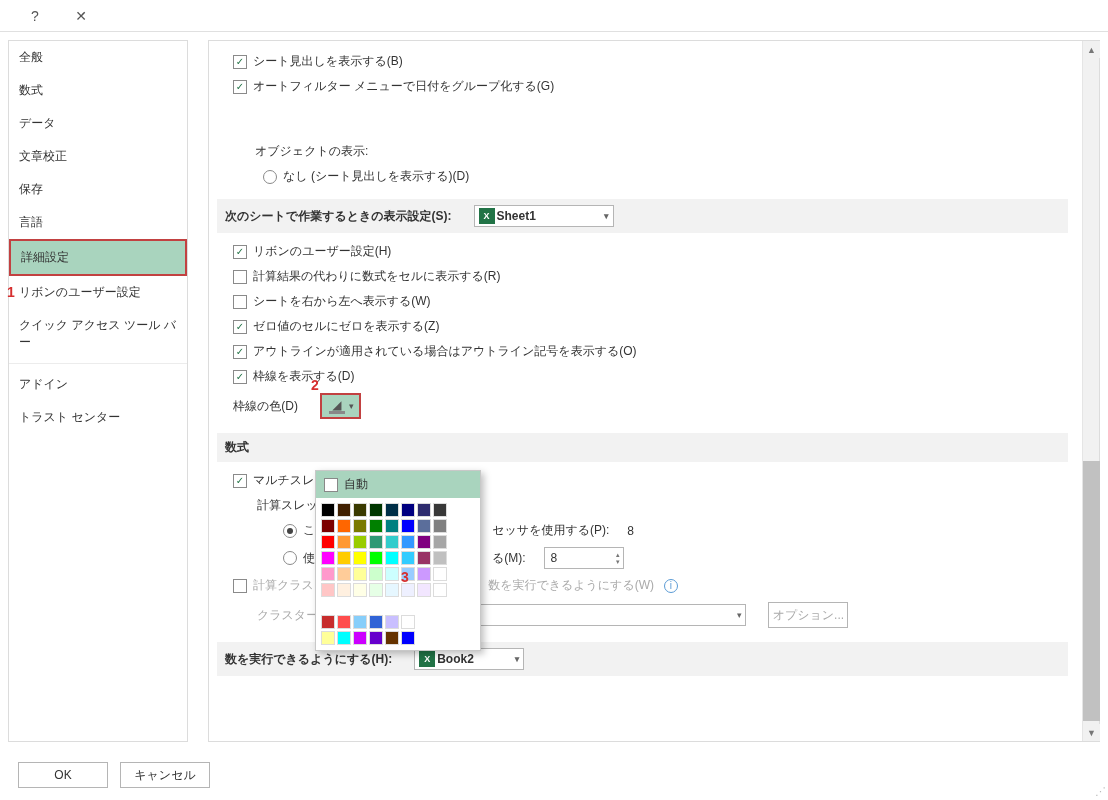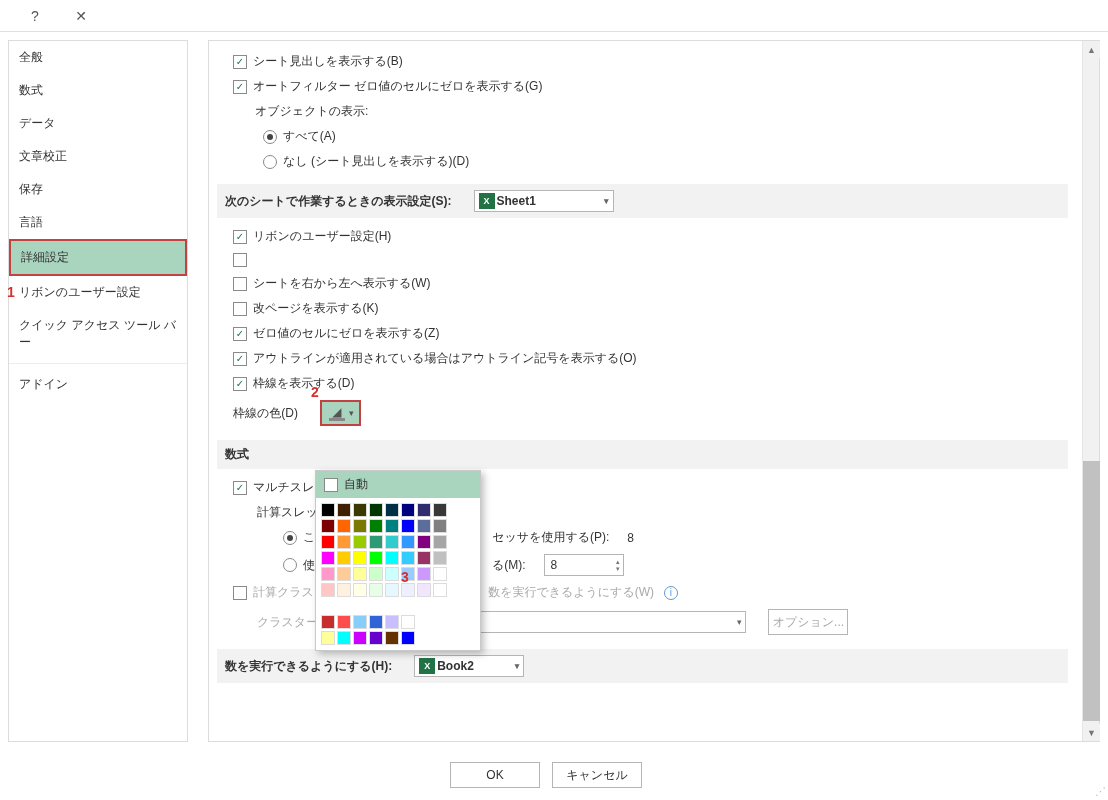--- a/index.html
+++ b/index.html
@@ -202,21 +202,21 @@
   display: inline-flex; width: 14px; height: 14px;
   border: 1px solid #5b9bd5; border-radius: 50%;
   color: #5b9bd5; align-items: center; justify-content: center;
   font-size: 10px; margin-left: 4px;
 }
 .footer {
   position: absolute;
   bottom: 0; right: 16px; left: 0;
   height: 50px;
   display: flex;
-  justify-content: center;
+  justify-content: flex-start;
   align-items: center;
   gap: 12px;
   padding: 0 18px;
   background: #fff;
 }
 .btn {
   min-width: 90px;
   height: 26px;
   border: 1px solid #b5b5b5;
   background: #fff;
@@ -260,39 +260,36 @@
     <div class="cat">数式</div>
     <div class="cat">データ</div>
     <div class="cat">文章校正</div>
     <div class="cat">保存</div>
     <div class="cat">言語</div>
     <div class="cat selected">詳細設定</div>
     <div class="cat">リボンのユーザー設定</div>
     <div class="cat">クイック アクセス ツール バー</div>
     <div class="divider"></div>
     <div class="cat">アドイン</div>
+    <div class="cat">トラスト センター</div>
   </div>
 
   <div class="content-wrap">
     <div class="content">
 
       <div class="row">
         <span class="checkbox checked"></span>
         <span>シート見出しを表示する(B)</span>
       </div>
       <div class="row">
         <span class="checkbox checked"></span>
-        <span>オートフィルター ゼロ値のセルにゼロを表示する(G)</span>
-      </div>
-      <div class="row" style="padding-left:32px;">
+        <span>オートフィルター メニューで日付をグループ化する(G)</span>
+      </div>
+      <div class="row" style="padding-left:32px;margin-top:40px;">
         <span>オブジェクトの表示:</span>
-      </div>
-      <div class="row nested">
-        <span class="radio checked"></span>
-        <span>すべて(A)</span>
       </div>
       <div class="row nested">
         <span class="radio"></span>
         <span>なし (シート見出しを表示する)(D)</span>
       </div>
 
       <div class="section-header">
         <span>次のシートで作業するときの表示設定(S):</span>
         <span style="width:10px;"></span>
         <span class="dropdown">
@@ -300,28 +297,25 @@
           <span>Sheet1</span>
         </span>
       </div>
 
       <div class="row">
         <span class="checkbox checked"></span>
         <span>リボンのユーザー設定(H)</span>
       </div>
       <div class="row">
         <span class="checkbox"></span>
+        <span>計算結果の代わりに数式をセルに表示する(R)</span>
       </div>
       <div class="row">
         <span class="checkbox"></span>
         <span>シートを右から左へ表示する(W)</span>
-      </div>
-      <div class="row">
-        <span class="checkbox"></span>
-        <span>改ページを表示する(K)</span>
       </div>
       <div class="row">
         <span class="checkbox checked"></span>
         <span>ゼロ値のセルにゼロを表示する(Z)</span>
       </div>
       <div class="row">
         <span class="checkbox checked"></span>
         <span>アウトラインが適用されている場合はアウトライン記号を表示する(O)</span>
       </div>
       <div class="row">

